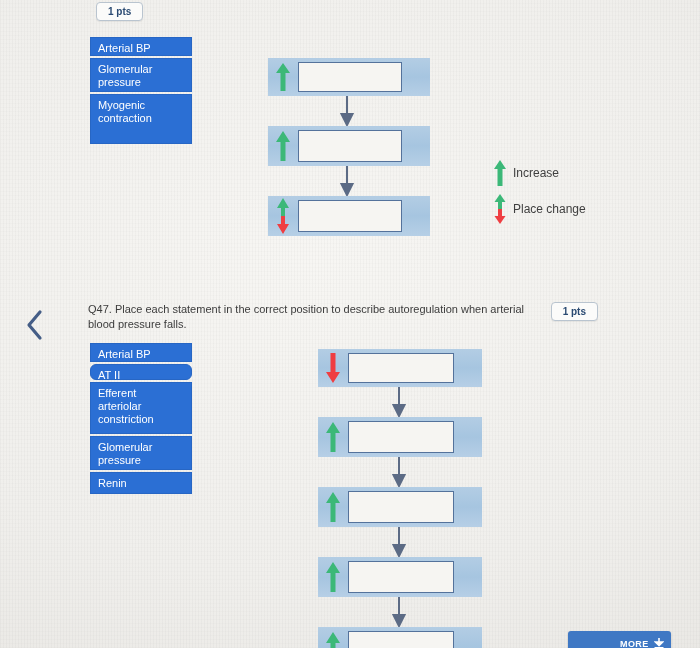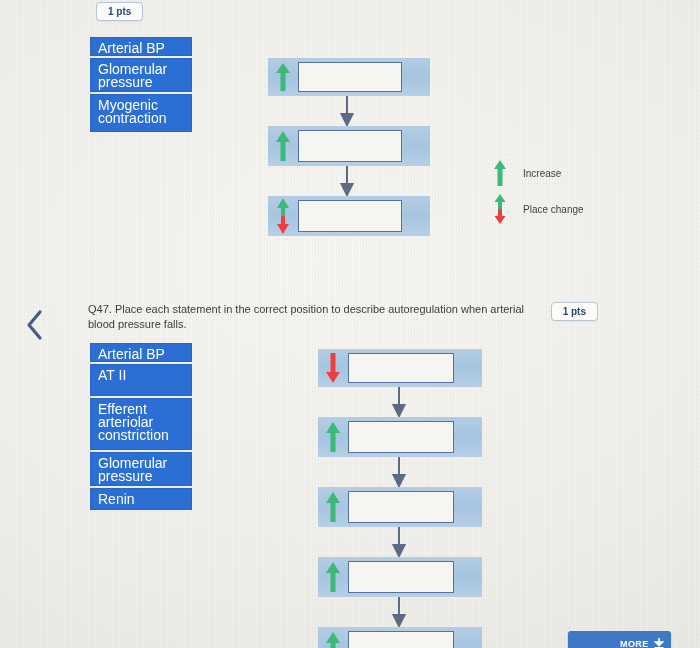--- a/index.html
+++ b/index.html
@@ -65,21 +65,21 @@
   .bank {
     position: absolute;
     width: 102px;
     display: flex;
     flex-direction: column;
     gap: 2px;
   }
   .bank-item {
     background: #2b6fd4;
     color: #ffffff;
-    font-size: 14px;
+    font-size: 11px;
     line-height: 13px;
     padding: 4px 14px 4px 7px;
     box-sizing: border-box;
     border: 1px solid #2766c4;
   }
 
   
   .flow {
     position: absolute;
   }
@@ -124,23 +124,23 @@
     height: 36px;
   }
   .legend-icon {
     width: 26px;
     display: flex;
     flex-direction: column;
     align-items: center;
     justify-content: center;
   }
   .legend-label {
-    font-size: 10px;
+    font-size: 12px;
     color: #3f3f3f;
-    margin-left: 10px;
+    margin-left: 0;
   }
 
   
   #back-chevron {
     position: absolute;
     left: 22px;
     top: 308px;
     width: 26px;
     height: 34px;
   }
@@ -171,21 +171,21 @@
 
 <div id="page">
 
   <div class="q-header" style="left:88px; top:2px; width:510px;">
     <div class="pts-badge">1 pts</div>
   </div>
 
   <div class="bank" style="left:90px; top:37px;">
     <div class="bank-item" style="height:19px;">Arterial BP</div>
     <div class="bank-item" style="height:34px;">Glomerular pressure</div>
-    <div class="bank-item" style="height:38px;">Myogenic contraction</div>
+    <div class="bank-item" style="height:50px;">Myogenic contraction</div>
   </div>
 
   <div class="flow" style="left:268px; top:58px;">
 
     <div class="flow-row">
       <div class="band" style="width:162px; height:38px; padding:4px 6px 4px 0;">
         <div class="band-arrow">
           <svg width="16" height="30" viewBox="0 0 16 30" aria-hidden="true">
             <path d="M8 1 L15 11 L10.5 11 L10.5 29 L5.5 29 L5.5 11 L1 11 Z" fill="#3cb878"></path>
           </svg>
@@ -250,21 +250,21 @@
     </div>
   </div>
 
   <div class="q-header" style="left:88px; top:302px; width:510px;">
     <div class="q-prompt">Q47. Place each statement in the correct position to describe autoregulation when arterial blood pressure falls.</div>
     <div class="pts-badge">1 pts</div>
   </div>
 
   <div class="bank" style="left:90px; top:343px;">
     <div class="bank-item" style="height:19px;">Arterial BP</div>
-    <div class="bank-item" style="height:32px;">AT II</div>
+    <div class="bank-item" style="height:16px;border-radius:6px;">AT II</div>
     <div class="bank-item" style="height:52px;">Efferent arteriolar constriction</div>
     <div class="bank-item" style="height:34px;">Glomerular pressure</div>
     <div class="bank-item" style="height:22px;">Renin</div>
   </div>
 
   <div class="flow" style="left:318px; top:349px;">
 
     <div class="flow-row">
       <div class="band" style="width:164px; height:38px; padding:4px 8px 4px 0;">
         <div class="band-arrow">

